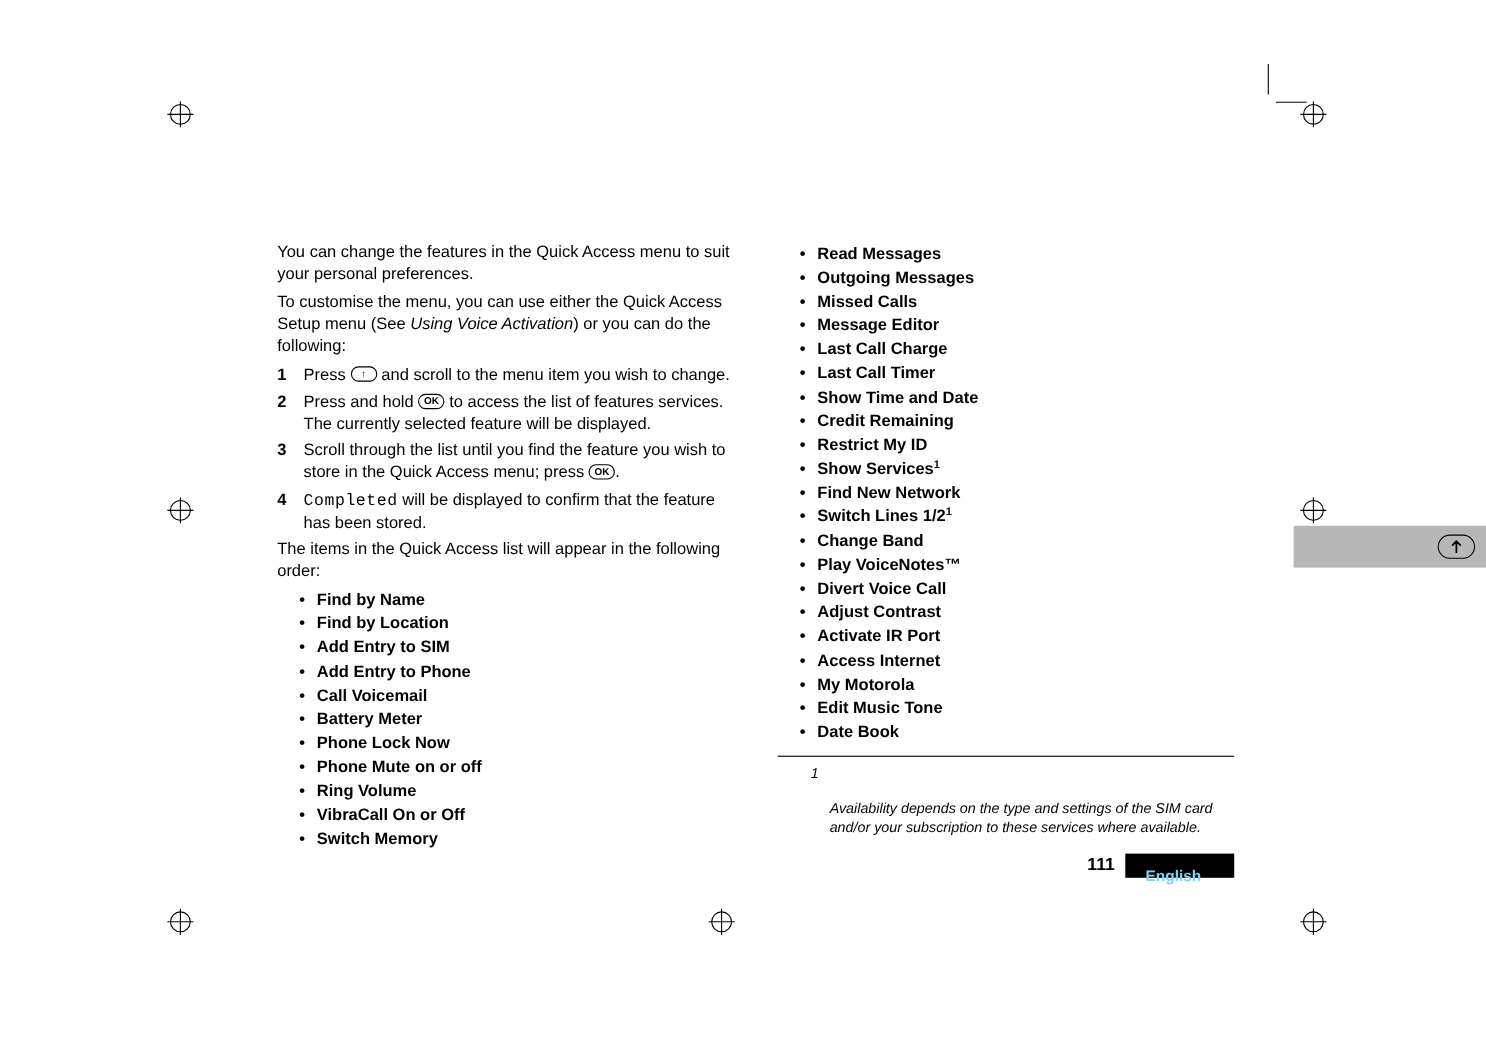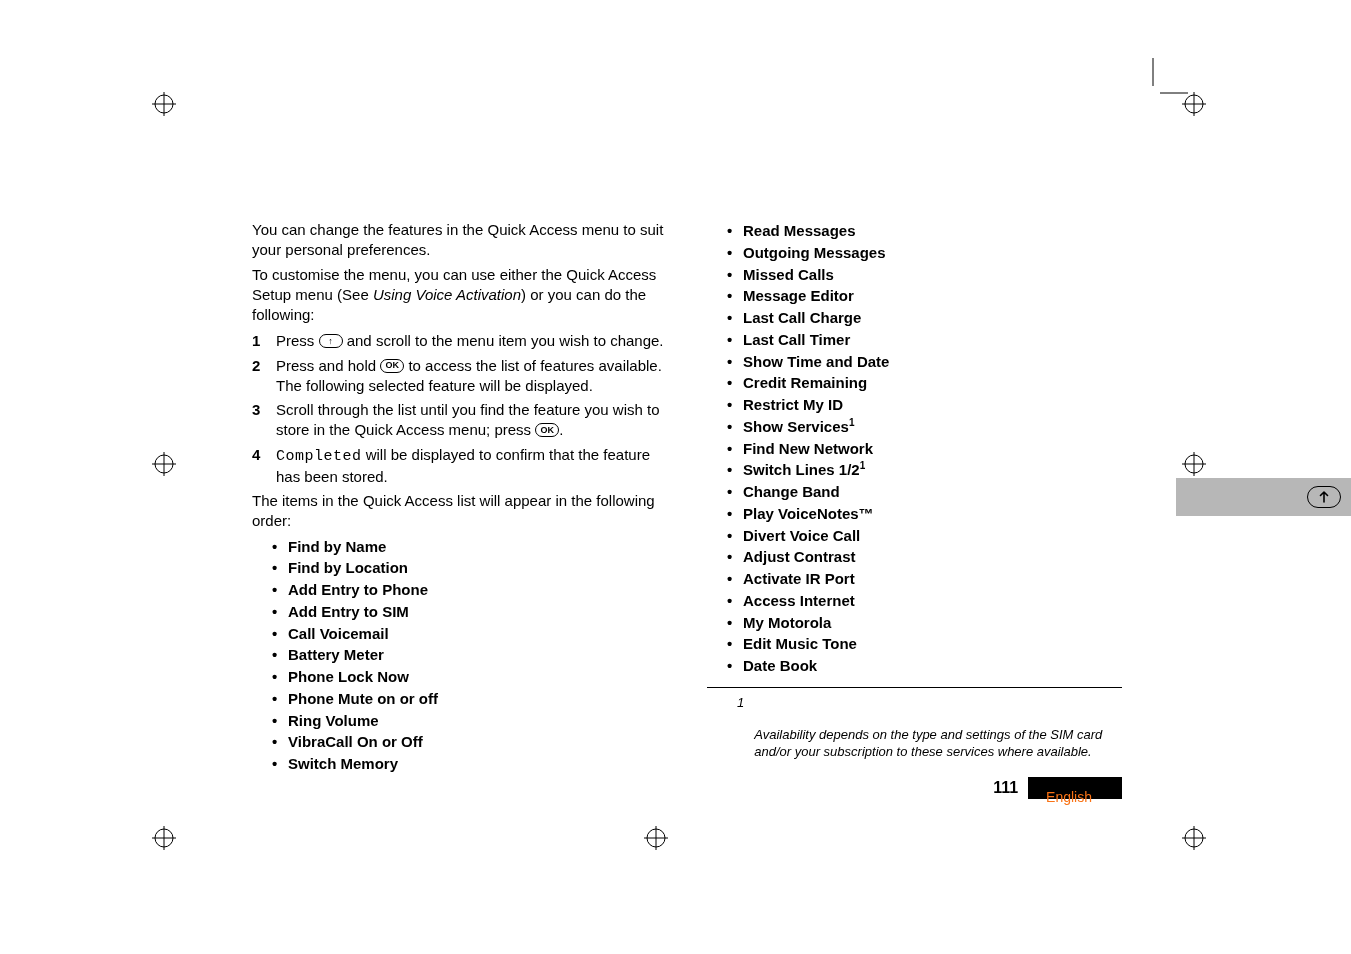--- a/index.html
+++ b/index.html
@@ -102,22 +102,22 @@
     align-items: stretch;
     height: 22px;
   }
   .footer .pg {
     font-weight: 800;
     font-size: 16px;
     padding: 2px 10px 0 0;
   }
   .footer .lang {
     background: #000;
-    color: #f97316;
-    font-weight: 400;
+    color: #7dd3fc;
+    font-weight: 700;
     font-size: 14px;
     padding: 19px 30px 0 18px;
     display: flex;
     align-items: center;
   }
 
   
   .tab {
     right: 0;
     top: 478px;
@@ -220,21 +220,21 @@
       <ol class="numbered">
         <li>
           <span class="num">1</span>
           <span class="body">
             <span>Press </span><span class="key">↑</span><span> and scroll to the menu item you wish to change.</span>
           </span>
         </li>
         <li>
           <span class="num">2</span>
           <span class="body">
-            <span>Press and hold </span><span class="key">OK</span><span> to access the list of features available. The following selected feature will be displayed.</span>
+            <span>Press and hold </span><span class="key">OK</span><span> to access the list of features services. The currently selected feature will be displayed.</span>
           </span>
         </li>
         <li>
           <span class="num">3</span>
           <span class="body">
             <span>Scroll through the list until you find the feature you wish to store in the Quick Access menu; press </span><span class="key">OK</span><span>.</span>
           </span>
         </li>
         <li>
           <span class="num">4</span>
@@ -242,22 +242,22 @@
             <span class="mono">Completed</span><span> will be displayed to confirm that the feature has been stored.</span>
           </span>
         </li>
       </ol>
 
       <p class="intro" style="margin-top:4px;">The items in the Quick Access list will appear in the following order:</p>
 
       <ul class="bullets" style="margin-top:4px;">
         <li><span>Find by Name</span></li>
         <li><span>Find by Location</span></li>
+        <li><span>Add Entry to SIM</span></li>
         <li><span>Add Entry to Phone</span></li>
-        <li><span>Add Entry to SIM</span></li>
         <li><span>Call Voicemail</span></li>
         <li><span>Battery Meter</span></li>
         <li><span>Phone Lock Now</span></li>
         <li><span>Phone Mute on or off</span></li>
         <li><span>Ring Volume</span></li>
         <li><span>VibraCall On or Off</span></li>
         <li><span>Switch Memory</span></li>
       </ul>
     </div>
 

